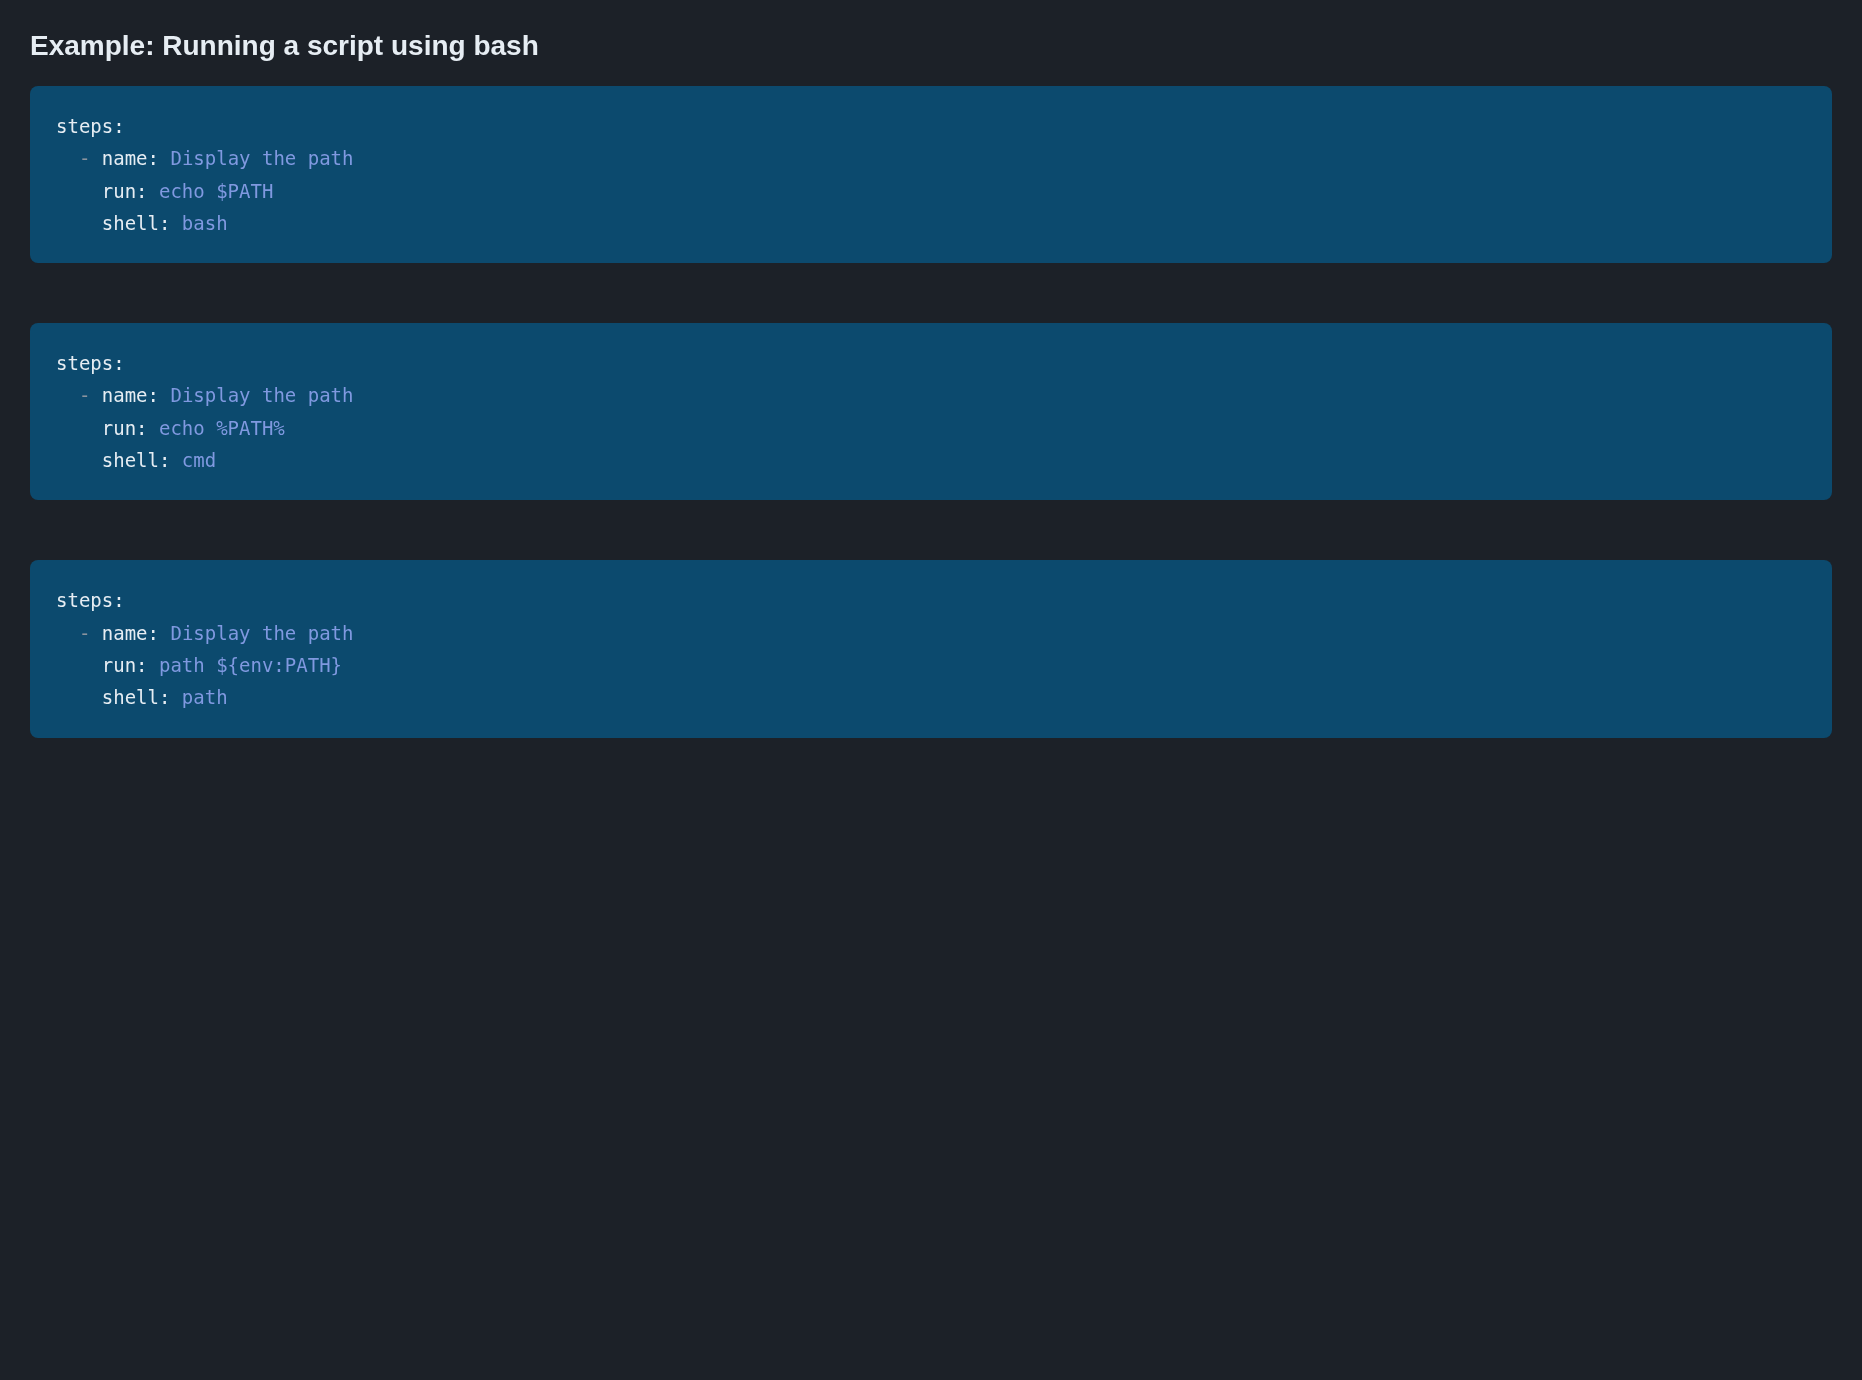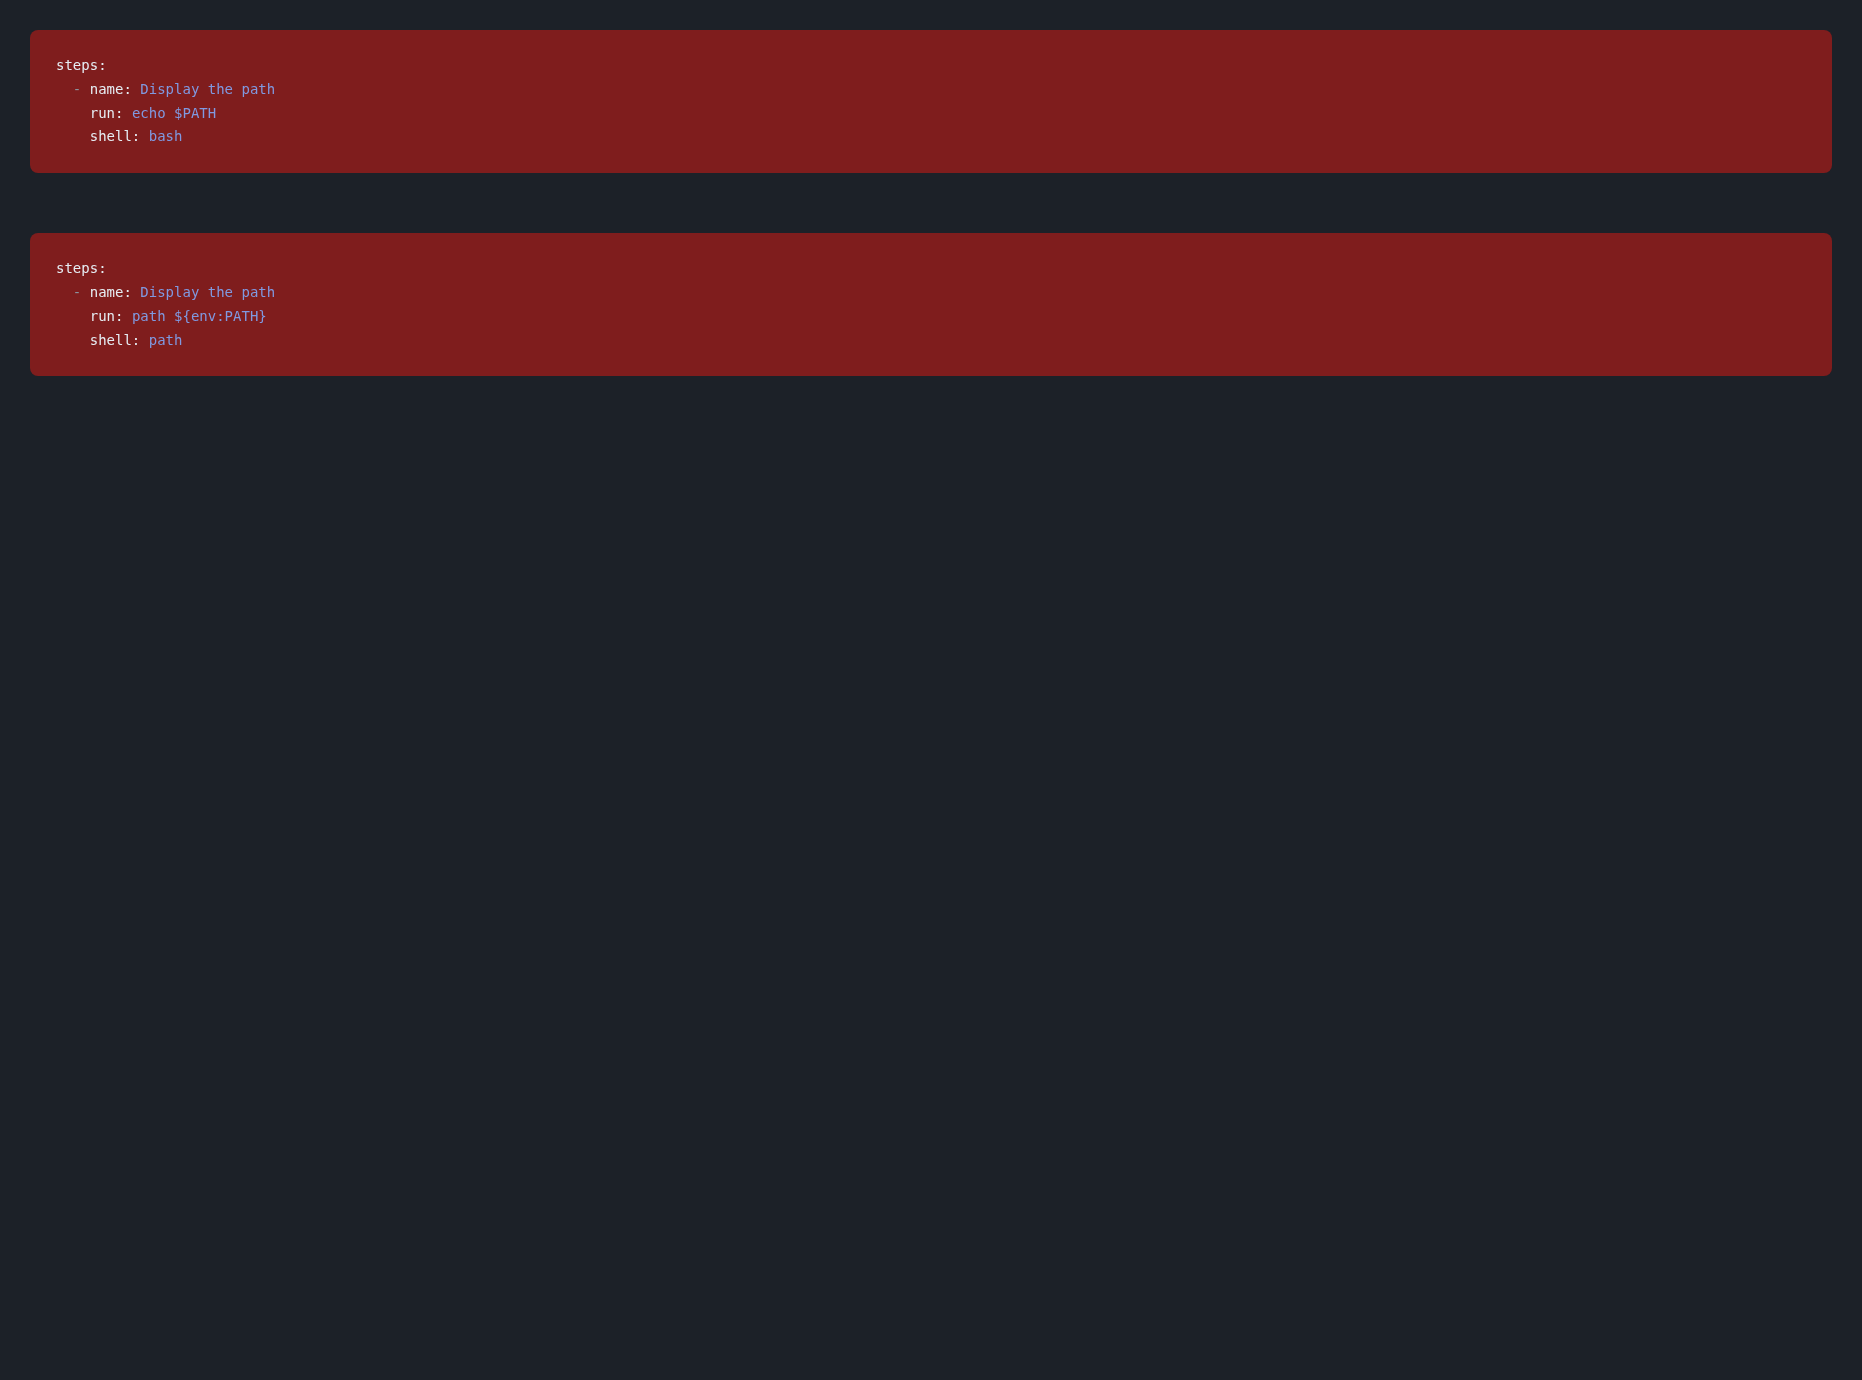--- a/index.html
+++ b/index.html
@@ -29,49 +29,58 @@
     .inline-code {
       background-color: #343942;
       border-radius: 6px;
       padding: 2px 10px;
       font-family: ui-monospace, SFMono-Regular, "SF Mono", Menlo, Consolas, monospace;
       font-size: 22px;
       font-weight: 400;
       color: #e6edf3;
     }
     .code-block {
-      background-color: #7f1d1d;
+      background-color: #0c4a6e;
       border-radius: 8px;
       padding: 24px 26px;
       font-family: ui-monospace, SFMono-Regular, "SF Mono", Menlo, Consolas, monospace;
-      font-size: 14px;
+      font-size: 19px;
       line-height: 1.7;
       overflow-x: auto;
     }
     .code-block pre {
       font-family: inherit;
       white-space: pre;
     }
     .t-plain { color: #e6edf3; }
     .t-dash { color: #8b949e; }
     .t-value { color: #8099e0; }
   </style>
 </head>
 <body>
 
 <div class="section">
+  <h3 class="section-title">
+    <span>Example: Running a script using bash</span>
+  </h3>
   <div class="code-block">
 <pre><span class="t-plain">steps:</span>
   <span class="t-dash">-</span> <span class="t-plain">name:</span> <span class="t-value">Display the path</span>
     <span class="t-plain">run:</span> <span class="t-value">echo $PATH</span>
     <span class="t-plain">shell:</span> <span class="t-value">bash</span></pre>
   </div>
 </div>
 
 <div class="section">
+  <div class="code-block">
+<pre><span class="t-plain">steps:</span>
+  <span class="t-dash">-</span> <span class="t-plain">name:</span> <span class="t-value">Display the path</span>
+    <span class="t-plain">run:</span> <span class="t-value">echo %PATH%</span>
+    <span class="t-plain">shell:</span> <span class="t-value">cmd</span></pre>
+  </div>
 </div>
 
 <div class="section">
   <div class="code-block">
 <pre><span class="t-plain">steps:</span>
   <span class="t-dash">-</span> <span class="t-plain">name:</span> <span class="t-value">Display the path</span>
     <span class="t-plain">run:</span> <span class="t-value">path ${env:PATH}</span>
     <span class="t-plain">shell:</span> <span class="t-value">path</span></pre>
   </div>
 </div>

